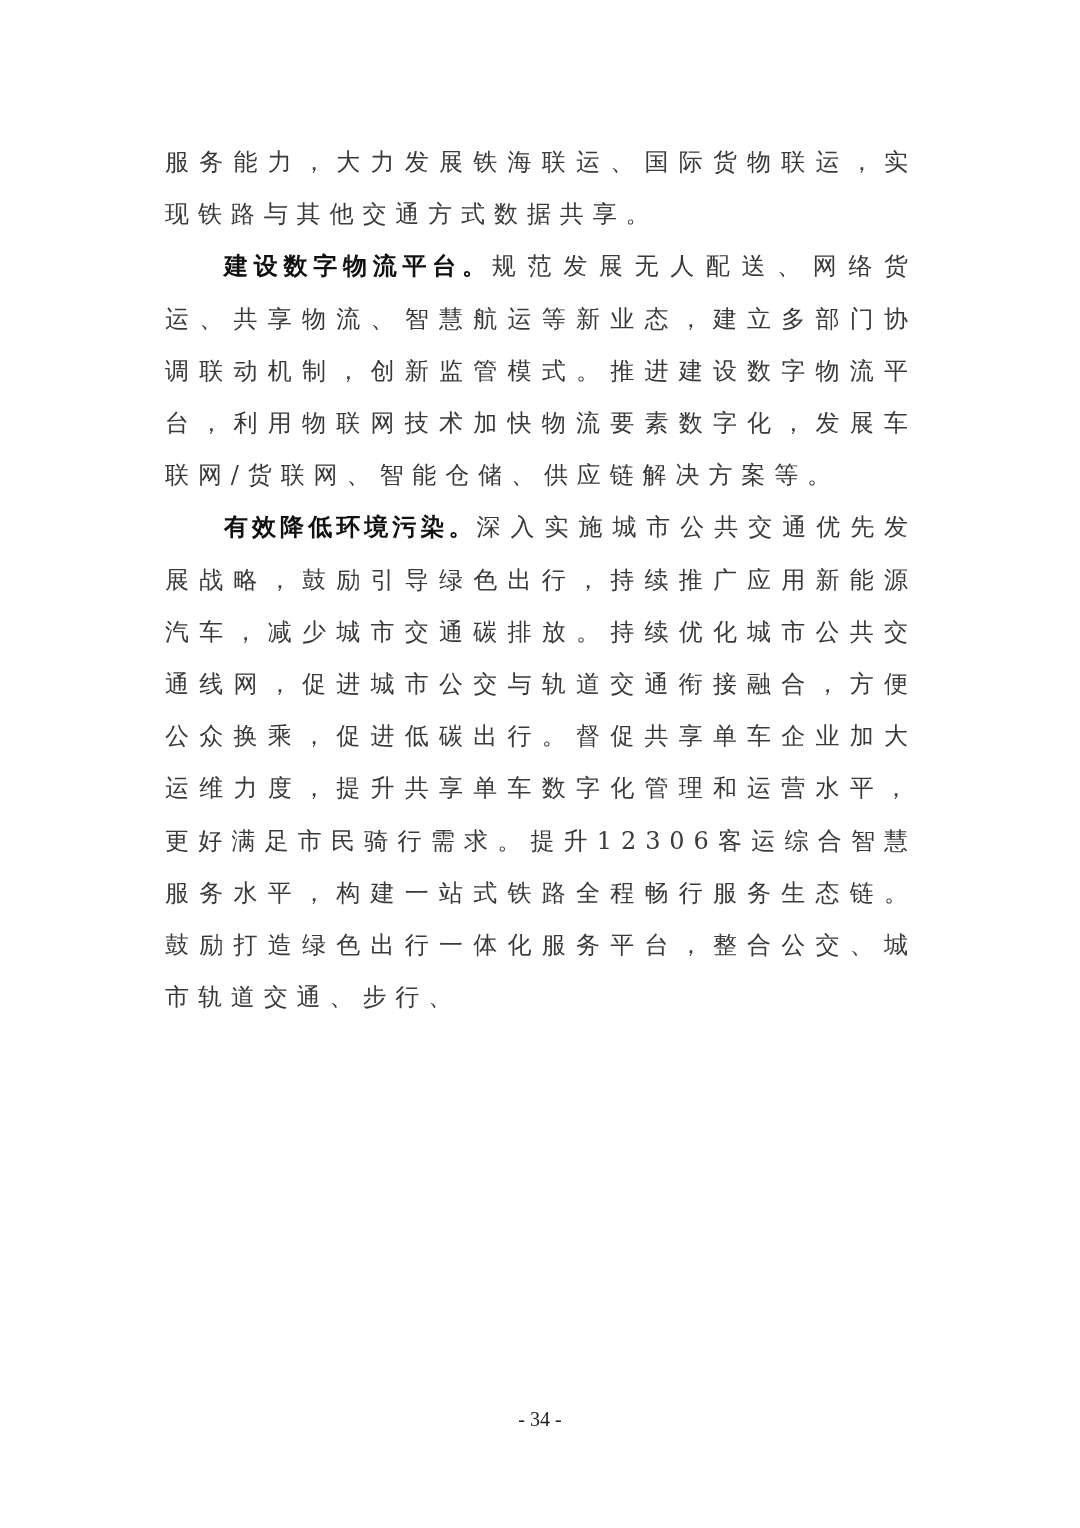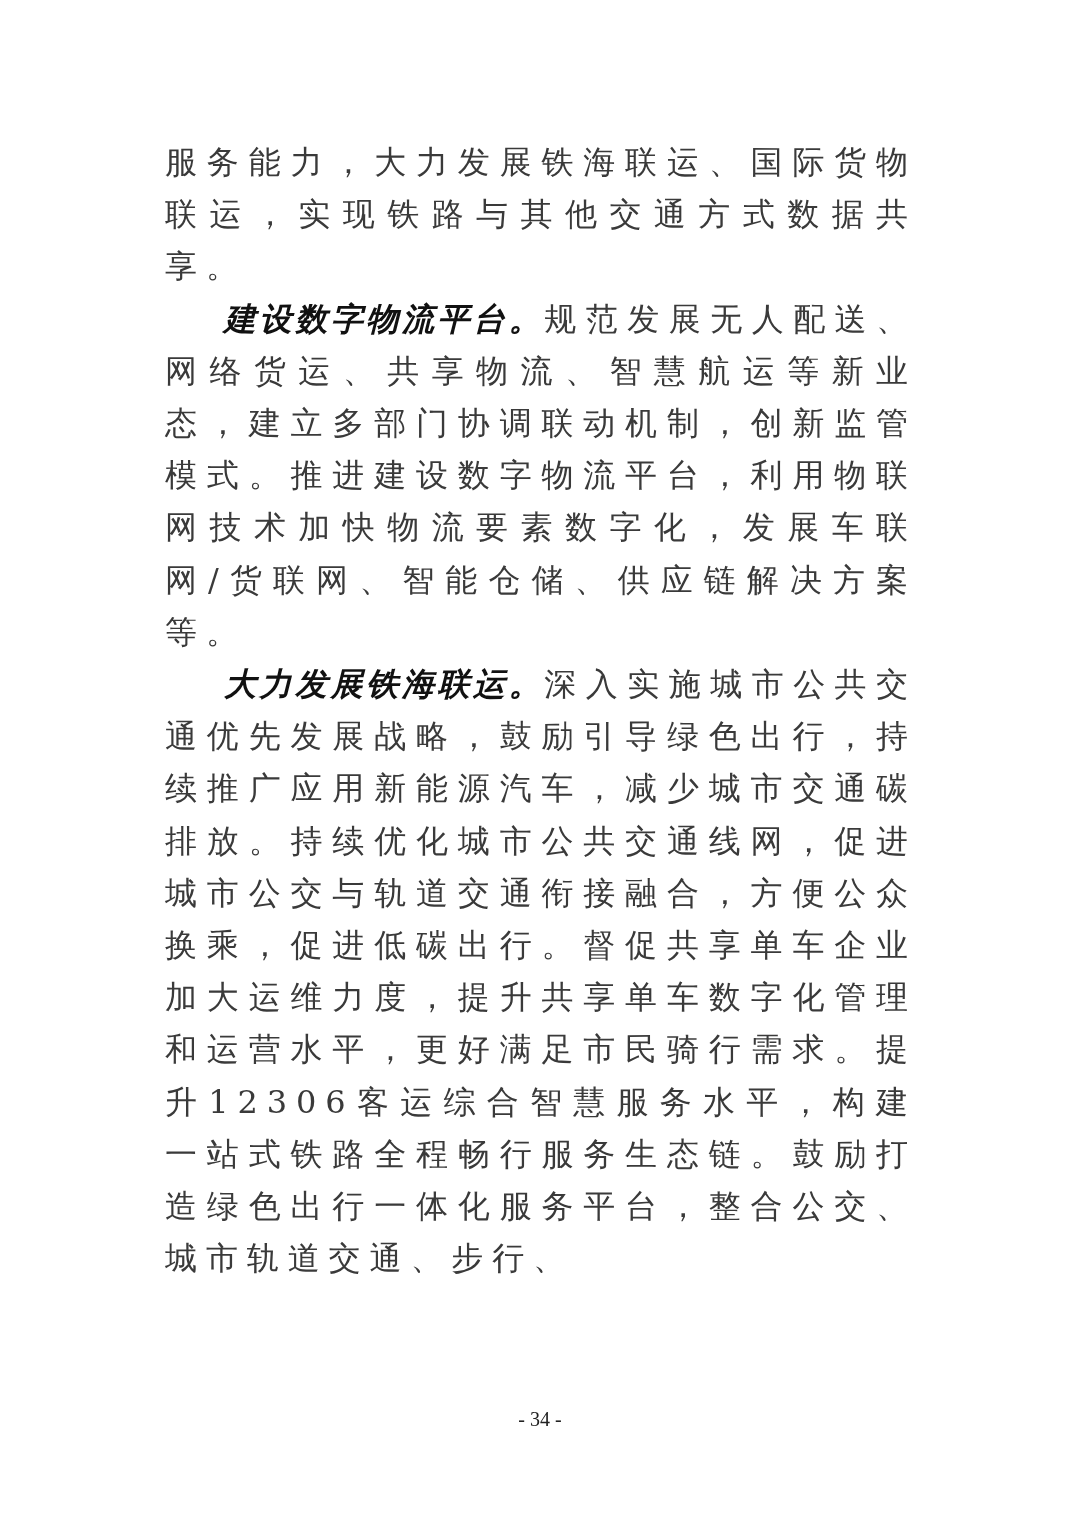--- a/index.html
+++ b/index.html
@@ -6,40 +6,40 @@
   body {
     width: 1080px; height: 1528px; background: #ffffff;
     position: relative; overflow: hidden;
     font-family: "DejaVu Serif", "Liberation Serif", serif;
     color: #3a3a3a;
   }
   .page {
     position: absolute; left: 165px; top: 136px; width: 752px;
   }
   .para {
-    margin: 0; font-size: 32px; line-height: 52.2px;
+    margin: 0; font-size: 24px; line-height: 52.2px;
     letter-spacing: 8.9px; text-align: justify; text-align-last: left;
     word-break: break-all;
   }
   .para.indent { text-indent: 59px; }
-  .heading { font-weight: bold; color: #111111; font-family: "DejaVu Sans", "Liberation Sans", sans-serif; letter-spacing: 3px; font-style: italic; }
+  .heading { font-weight: bold; color: #111111; font-family: "DejaVu Sans", "Liberation Sans", sans-serif; letter-spacing: 3px; }
   .pagenum {
     position: absolute; top: 1408px; left: 0; width: 1080px;
     text-align: center; font-size: 20px; color: #222;
     font-family: "Liberation Serif", serif;
   }
 </style>
 </head>
 <body>
 
 <div class="page">
   <p class="para">
     <span>服务能力，大力发展铁海联运、国际货物联运，实现铁路与其他交通方式数据共享。</span>
   </p>
   <p class="para indent">
     <span class="heading">建设数字物流平台。</span><span>规范发展无人配送、网络货运、共享物流、智慧航运等新业态，建立多部门协调联动机制，创新监管模式。推进建设数字物流平台，利用物联网技术加快物流要素数字化，发展车联网/货联网、智能仓储、供应链解决方案等。</span>
   </p>
   <p class="para indent">
-    <span class="heading">大力发展铁海联运。</span><span>深入实施城市公共交通优先发展战略，鼓励引导绿色出行，持续推广应用新能源汽车，减少城市交通碳排放。持续优化城市公共交通线网，促进城市公交与轨道交通衔接融合，方便公众换乘，促进低碳出行。督促共享单车企业加大运维力度，提升共享单车数字化管理和运营水平，更好满足市民骑行需求。提升12306客运综合智慧服务水平，构建一站式铁路全程畅行服务生态链。鼓励打造绿色出行一体化服务平台，整合公交、城市轨道交通、步行、</span>
+    <span class="heading">有效降低环境污染。</span><span>深入实施城市公共交通优先发展战略，鼓励引导绿色出行，持续推广应用新能源汽车，减少城市交通碳排放。持续优化城市公共交通线网，促进城市公交与轨道交通衔接融合，方便公众换乘，促进低碳出行。督促共享单车企业加大运维力度，提升共享单车数字化管理和运营水平，更好满足市民骑行需求。提升12306客运综合智慧服务水平，构建一站式铁路全程畅行服务生态链。鼓励打造绿色出行一体化服务平台，整合公交、城市轨道交通、步行、</span>
   </p>
 </div>
 
 <div class="pagenum">- 34 -</div>
 
 </body></html>

